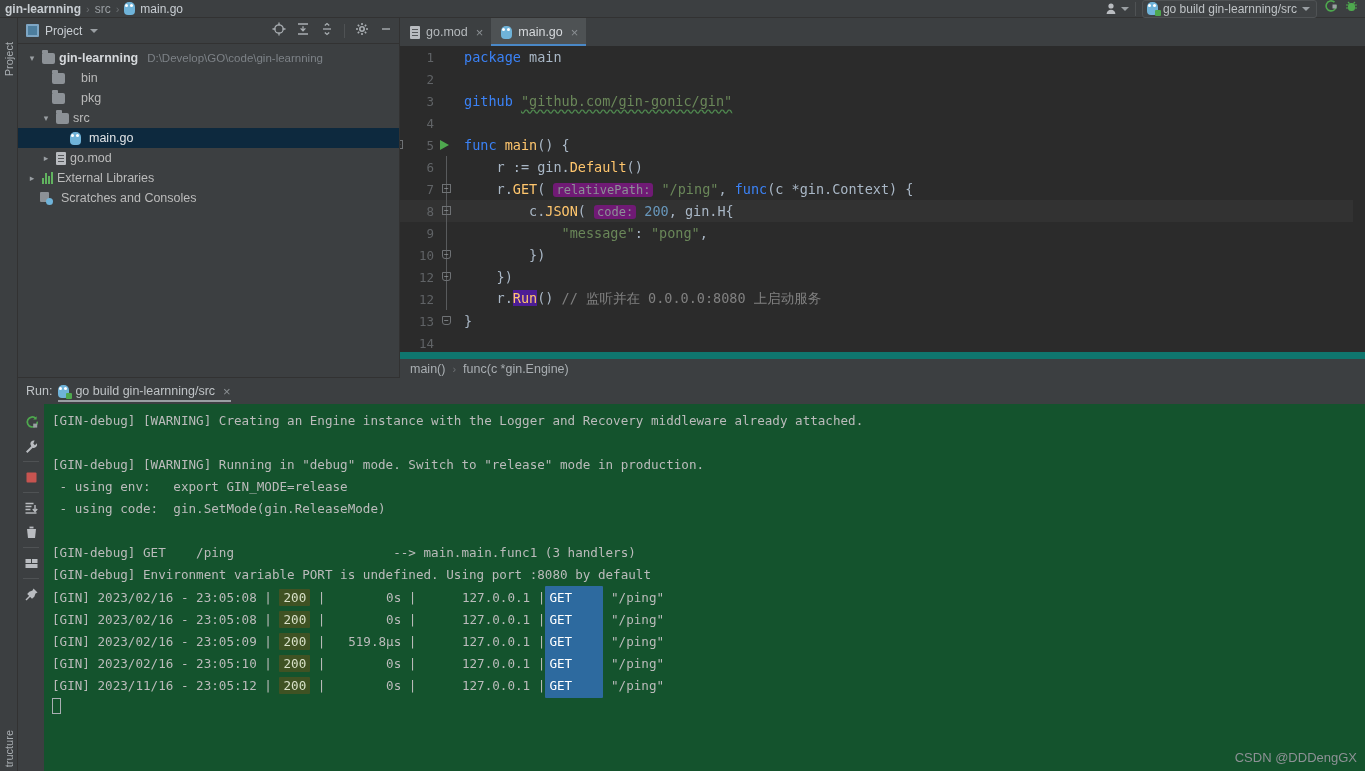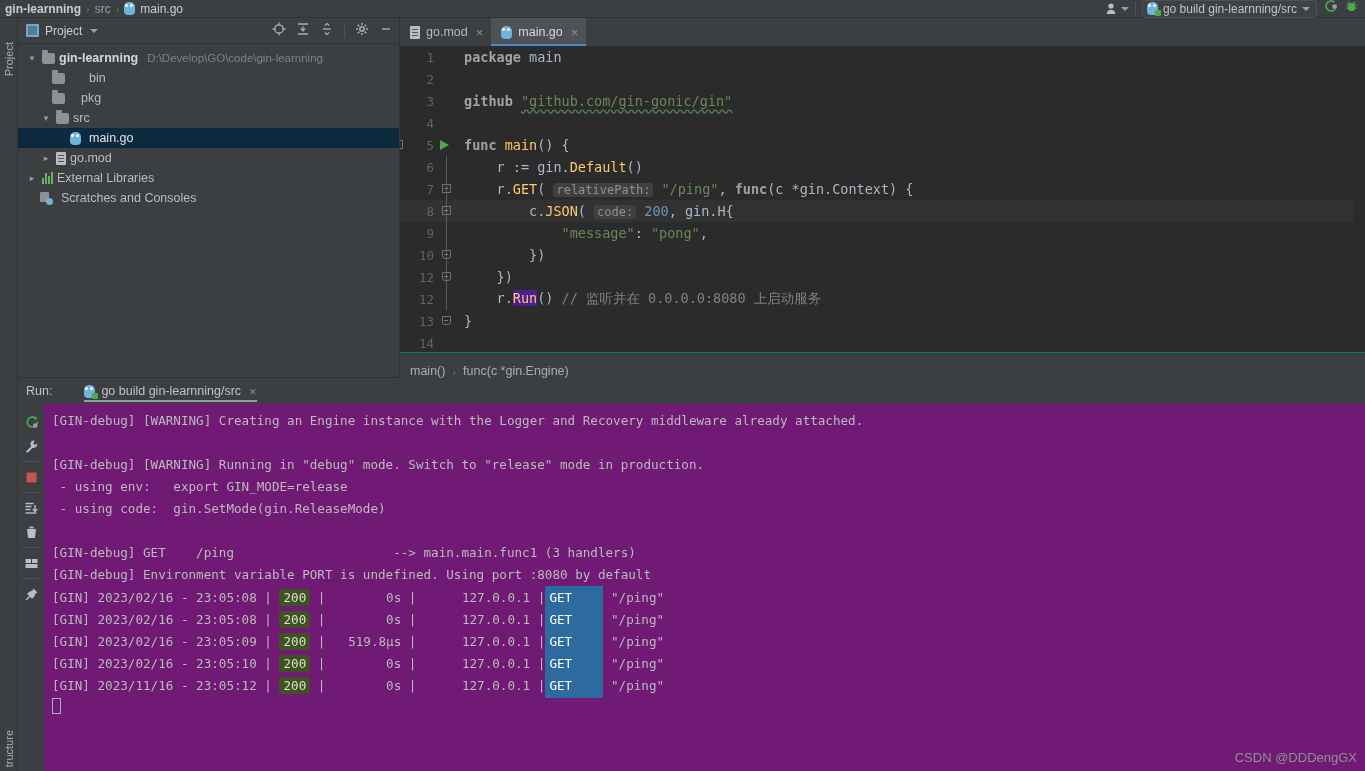--- a/index.html
+++ b/index.html
@@ -140,46 +140,46 @@
     border-top: 5px solid transparent; border-bottom: 5px solid transparent;
     border-left: 9px solid #4ea84e;
   }
   .fold {
     position: absolute; left: 8px; top: 6px; width: 9px; height: 9px;
     border: 1px solid #6e7174; color: #9a9fa3; font-size: 8px; line-height: 7px; text-align: center;
   }
   .foldline { position: absolute; left: 12px; top: 0; bottom: 0; width: 1px; background: #595b5d; }
   .code-text { padding-left: 4px; }
 
-  .kw { color: #a3a3a3; font-weight: bold; }
+  .kw { color: #3b82f6; }
   .str { color: #6a8759; }
   .num { color: #6897bb; }
   .fn { color: #ffc66d; }
   .plain { color: #a9b7c6; }
   .cmt { color: #808080; }
   .hint {
-    background: #404040; color: #8c9196; border-radius: 3px; padding: 0 3px; font-size: 12px;
+    background: #701a75; color: #8c9196; border-radius: 3px; padding: 0 3px; font-size: 12px;
   }
   .hl-ident { background: #4c1d95; }
   .import-str { color: #6a8759; text-decoration: underline wavy #4f8a4f; text-underline-offset: 3px; }
 
   .editor-crumbs {
-    height: 26px; background: #3c3f41; display: flex; align-items: flex-end;
+    height: 26px; background: #3c3f41; display: flex; align-items: center;
     padding-left: 10px; gap: 7px; font-size: 12.5px; color: #a9aeb2;
-    border-top: 1px solid #0f766e;
+    border-top: 7px solid #0f766e;
   }
 
   
   .run-panel {
     position: absolute; left: 18px; top: 378px; width: 1347px; height: 393px;
     background: #2b2b2b;
   }
   .run-header {
     height: 26px; background: #3c3f41; display: flex; align-items: center;
-    padding-left: 8px; gap: 28px; font-size: 12.5px; color: #bfc3c6;
+    padding-left: 8px; gap: 2px; font-size: 12.5px; color: #bfc3c6;
   }
   .run-tab {
     display: flex; align-items: center; gap: 6px; position: relative;
     padding: 0 8px 0 4px; height: 26px;
   }
   .run-tab::after {
     content: ''; position: absolute; left: 4px; right: 8px; bottom: 2px; height: 2px; background: #9a9fa3;
   }
   .gopher-run { position: relative; }
   .gopher-run::after {
@@ -189,21 +189,21 @@
 
   .run-body { display: flex; height: 367px; }
   .run-tools {
     width: 26px; background: #3c3f41; display: flex; flex-direction: column;
     align-items: center; padding-top: 6px; gap: 0; flex: none;
   }
   .tool { width: 26px; height: 24px; display: flex; align-items: center; justify-content: center; }
   .tool-sep { width: 16px; height: 1px; background: #4f5254; margin: 3px 0; }
 
   .console {
-    flex: 1; background: #701a75; padding: 6px 0 0 8px; overflow: hidden;
+    flex: 1; background: #14532d; padding: 6px 0 0 8px; overflow: hidden;
     font-family: "DejaVu Sans Mono", monospace; font-size: 12.6px; color: #bbbbbb;
   }
   .cline { height: 22px; line-height: 22px; white-space: pre; }
   .badge-200 {
     background: #3f5223; color: #d8e0c8; padding: 1px 4px; border-radius: 1px;
   }
   .badge-get {
     background: #2d6a9f; color: #ffffff; padding: 1px 4px; border-radius: 1px;
     display: inline-block; min-width: 58px;
   }
@@ -308,21 +308,21 @@
 
     <div class="node">
       <span class="arrow">▾</span>
       <span class="folder"></span>
       <span class="node-label bold">gin-learnning</span>
       <span class="node-path">D:\Develop\GO\code\gin-learnning</span>
     </div>
 
     <div class="node" style="padding-left:34px">
       <span class="folder"></span>
-      <span class="node-label" style="margin-left:20px">bin</span>
+      <span class="node-label" style="margin-left:12px">bin</span>
     </div>
 
     <div class="node" style="padding-left:34px">
       <span class="folder"></span>
       <span class="node-label" style="margin-left:12px">pkg</span>
     </div>
 
     <div class="node" style="padding-left:22px">
       <span class="arrow">▾</span>
       <span class="folder"></span>

